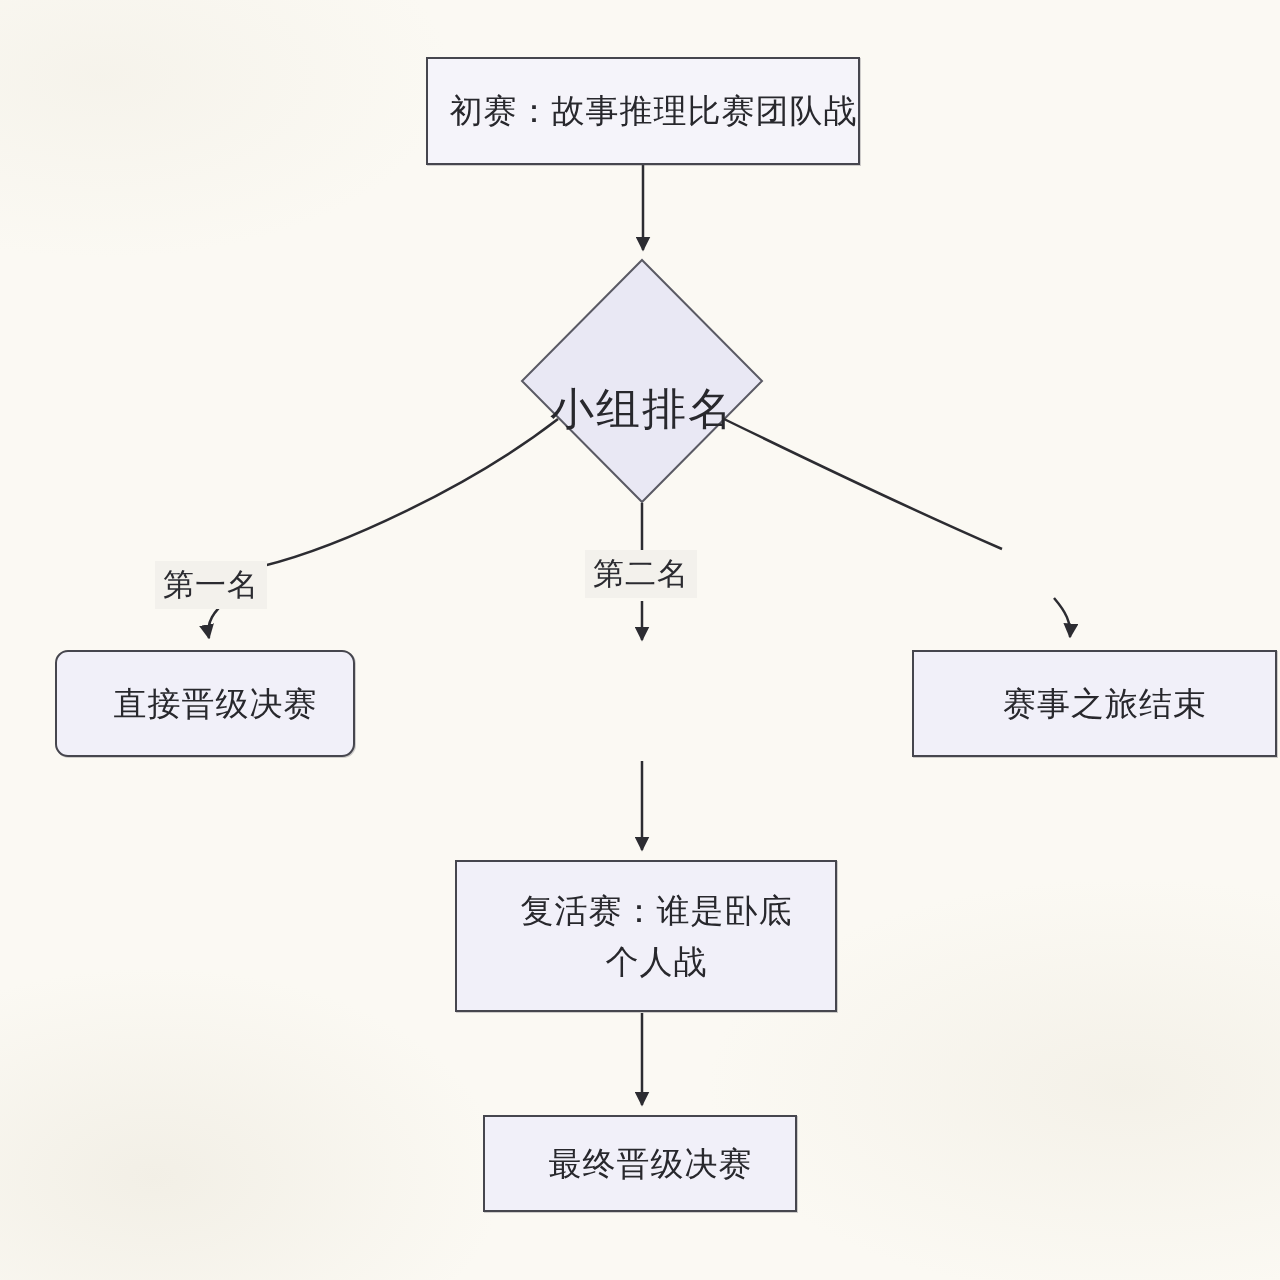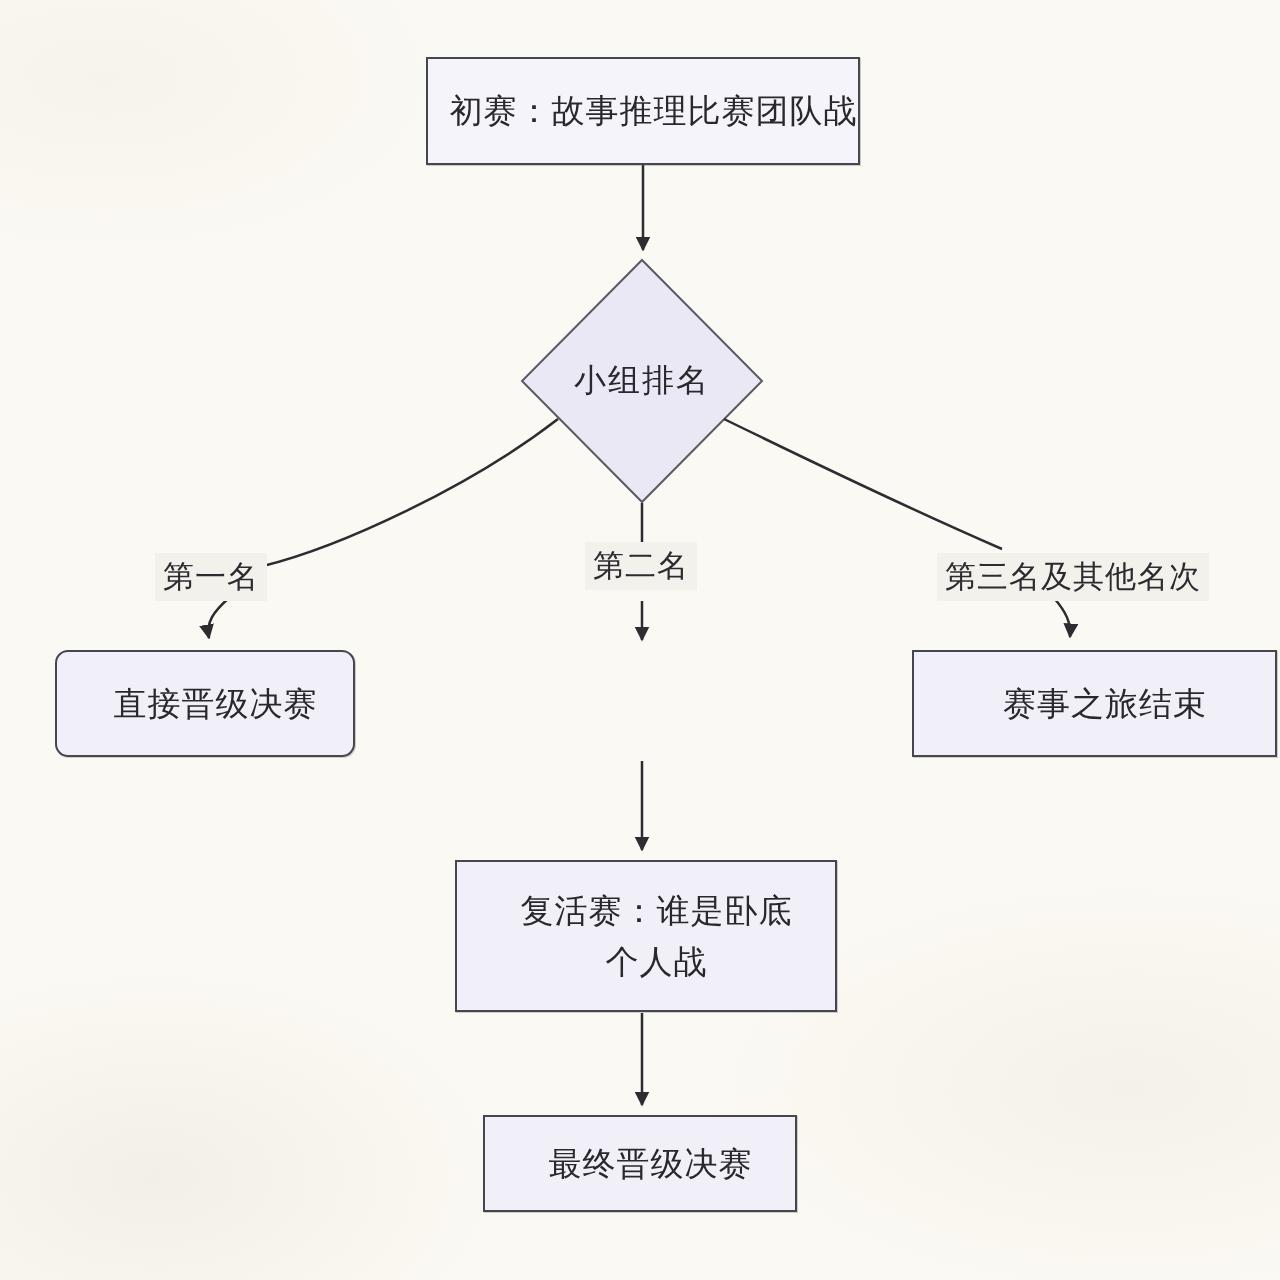--- a/index.html
+++ b/index.html
@@ -39,34 +39,36 @@
     letter-spacing: 1px;
     color: #28282d;
     white-space: pre-line;
     line-height: 1.55;
     box-shadow: 1px 1px 0 rgba(70,70,80,0.25);
     padding-left: 21px;
   }
   .decision-label {
     position: absolute;
     transform: translate(-50%, -50%);
-    font-size: 32px;
+    font-size: 44px;
     letter-spacing: 2px;
     color: #28282d;
     white-space: nowrap;
+    margin-top: 28px;
   }
   .edge-label {
     position: absolute;
     transform: translate(-50%, -50%);
     background: #f3f1ec;
     padding: 3px 8px;
     font-size: 31px;
     letter-spacing: 1px;
     color: #2b2b30;
     white-space: nowrap;
+    margin-top: 8px;
   }
 </style>
 </head>
 <body>
 
 <div id="canvas">
 
   <svg id="edges" viewBox="0 0 1280 1280" xmlns="http://www.w3.org/2000/svg">
     <defs>
       <marker id="arrow" viewBox="0 0 10 10" refX="9" refY="5" markerWidth="6" markerHeight="6" orient="auto-start-reverse">
@@ -106,15 +108,14 @@
 
   <div class="node" style="left:455px; top:860px; width:382px; height:152px;">复活赛：谁是卧底
 个人战</div>
 
   <div class="node" style="left:483px; top:1115px; width:314px; height:97px;">最终晋级决赛</div>
 
   <div class="edge-label" style="left:211px; top:577px;">第一名</div>
 
   <div class="edge-label" style="left:641px; top:566px;">第二名</div>
 
-  <div class="edge-label" style="left:1073px; top:577px;">第三名及其他名次</div>
 
 </div>
 
 </body></html>

